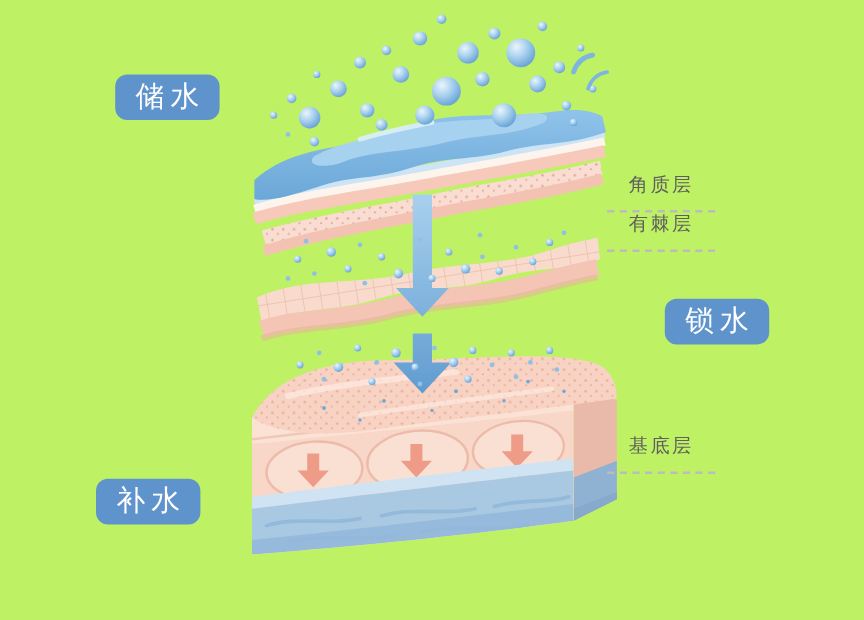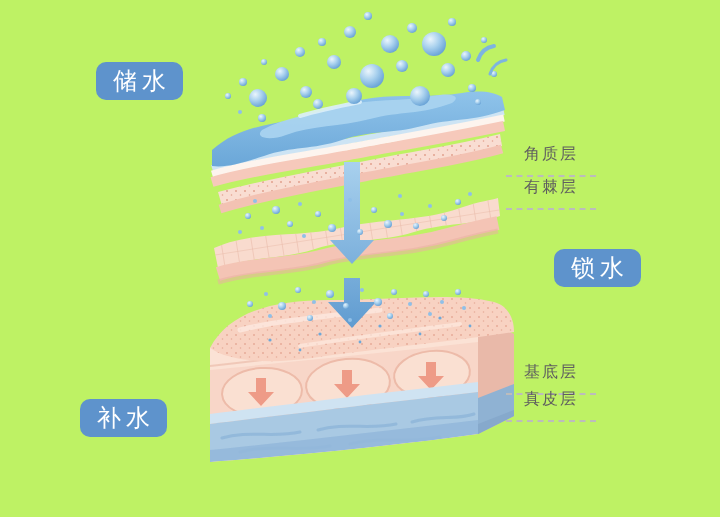--- a/index.html
+++ b/index.html
@@ -229,17 +229,14 @@
 
   <div class="layer-label l1">
     <span>角质层</span>
   </div>
   <div class="layer-label l2">
     <span>有棘层</span>
   </div>
   <div class="layer-label l3">
     <span>基底层</span>
   </div>
-  <div class="layer-label l4">
-    <span>真皮层</span>
-  </div>
 
 </div>
 
 </body></html>

